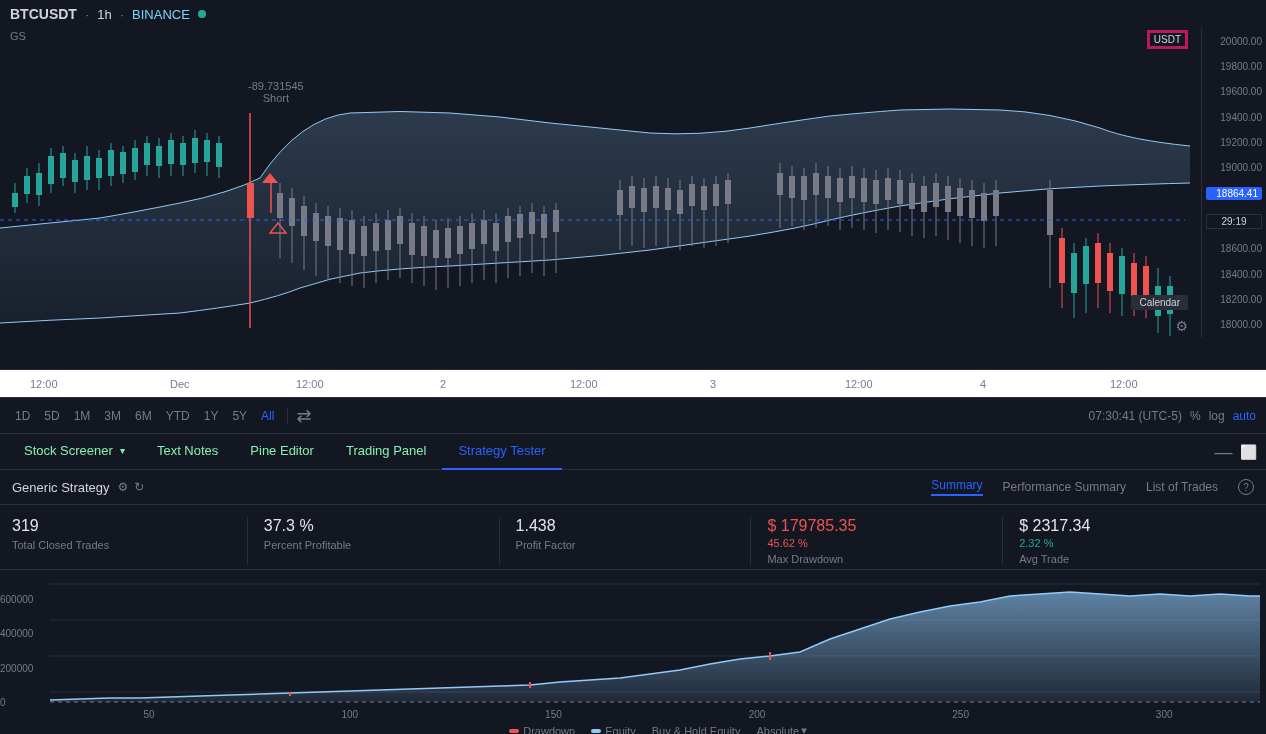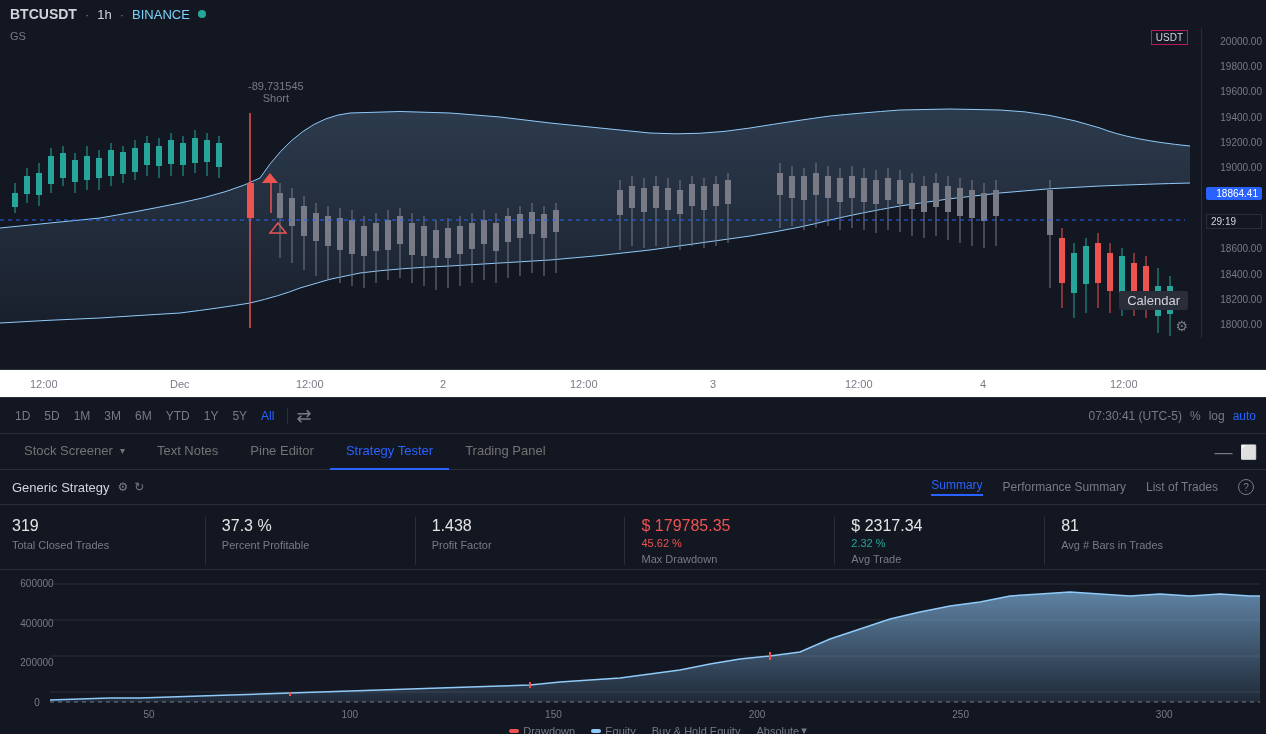--- a/index.html
+++ b/index.html
@@ -13,39 +13,39 @@
     #chart-header .timeframe { color: #d1d4dc; }
     #chart-header .exchange { color: #7dd3fc; }
     #chart-header .dot { width: 8px; height: 8px; background: #26a69a; border-radius: 50%; }
 
     #chart-canvas-area { position: relative; width: 100%; height: 330px; overflow: hidden; }
 
     
     #price-axis { position: absolute; right: 0; top: 0; width: 80px; height: 100%; background: #131722; border-left: 1px solid #2a2e39; display: flex; flex-direction: column; justify-content: space-between; padding: 4px 4px; }
     .price-label { font-size: 10px; color: #787b86; text-align: right; }
     .price-current { background: #2962ff; color: white; font-size: 10px; padding: 1px 4px; text-align: right; border-radius: 2px; }
-    .price-current-2 { background: #131722; border: 1px solid #2a2e39; color: #d1d4dc; font-size: 10px; padding: 1px 4px; text-align: left; }
+    .price-current-2 { background: #131722; border: 1px solid #2a2e39; color: #d1d4dc; font-size: 10px; padding: 1px 4px; text-align: center; }
 
     #calendar-btn { position: absolute; right: 82px; bottom: 40px; background: #2a2e39; color: #d1d4dc; padding: 3px 8px; font-size: 11px; border-radius: 2px; }
 
     
     #time-axis { height: 25px; background: #131722; border-bottom: 1px solid #2a2e39; display: flex; align-items: center; padding: 0 10px; position: relative; }
     .time-label { position: absolute; font-size: 11px; color: #787b86; }
 
     
     #toolbar { height: 36px; background: #131722; border-bottom: 1px solid #2a2e39; display: flex; align-items: center; justify-content: space-between; padding: 0 10px; }
     .timeframe-btns { display: flex; gap: 4px; align-items: center; }
     .tf-btn { color: #787b86; padding: 2px 5px; cursor: pointer; font-size: 12px; border-radius: 2px; }
     .tf-btn.active { color: #2962ff; }
     .toolbar-right { display: flex; align-items: center; gap: 8px; color: #787b86; font-size: 12px; }
     .toolbar-time { color: #787b86; }
 
     
     #tabs { height: 36px; background: #131722; border-bottom: 1px solid #2a2e39; display: flex; align-items: center; padding: 0 8px; gap: 0; position: relative; }
-    .tab { padding: 0 16px; height: 36px; display: flex; align-items: center; cursor: pointer; color: #737373; font-size: 13px; border-bottom: 2px solid transparent; white-space: nowrap; }
+    .tab { padding: 0 16px; height: 36px; display: flex; align-items: center; cursor: pointer; color: #86efac; font-size: 13px; border-bottom: 2px solid transparent; white-space: nowrap; }
     .tab.active { color: #2962ff; border-bottom-color: #2962ff; }
     .tab-dropdown { display: flex; align-items: center; gap: 4px; }
     .tab-controls { margin-left: auto; display: flex; gap: 8px; align-items: center; color: #787b86; }
     .tab-control-btn { cursor: pointer; font-size: 16px; color: #787b86; }
 
     
     #bottom-panel { background: #131722; flex: 1; }
 
     
     #strategy-header { display: flex; align-items: center; padding: 8px 12px; border-bottom: 1px solid #2a2e39; gap: 8px; }
@@ -63,21 +63,21 @@
     .stat-item:last-child { border-right: none; }
     .stat-value { font-size: 16px; font-weight: 500; color: #e5e5e5; }
     .stat-value.positive { color: #26a69a; }
     .stat-value.negative { color: #ef5350; }
     .stat-subvalue { font-size: 11px; color: #26a69a; }
     .stat-subvalue.negative { color: #ef5350; }
     .stat-label { font-size: 11px; color: #787b86; margin-top: 2px; }
 
     
     #equity-chart { height: 160px; position: relative; padding: 8px 12px; }
-    .y-label { font-size: 10px; color: #787b86; width: 74px; text-align: center; }
+    .y-label { font-size: 10px; color: #787b86; width: 74px; text-align: left; margin-top: 16px; }
 
     #equity-svg { width: 100%; height: 130px; }
     
     
     #chart-legend { display: flex; align-items: center; justify-content: center; gap: 16px; padding: 4px 0; font-size: 11px; color: #787b86; }
     .legend-item { display: flex; align-items: center; gap: 4px; }
     .legend-dot { width: 10px; height: 4px; border-radius: 2px; }
     .legend-dot.drawdown { background: #ef5350; }
     .legend-dot.equity { background: #90caf9; }
     .legend-btn { color: #787b86; font-size: 11px; cursor: pointer; display: flex; align-items: center; gap: 2px; }
@@ -390,23 +390,23 @@
       <span class="price-label">19200.00</span>
       <span class="price-label">19000.00</span>
       <span class="price-current">18864.41</span>
       <span class="price-current-2">29:19</span>
       <span class="price-label">18600.00</span>
       <span class="price-label">18400.00</span>
       <span class="price-label">18200.00</span>
       <span class="price-label">18000.00</span>
     </div>
 
-    <div style="position:absolute; right:78px; top:2px; font-size:10px; color:#d1d4dc; background:#131722; border:1px solid #be185d; padding:1px 4px;">USDT</div>
-
-    <div id="calendar-btn" style="position:absolute; right:78px; bottom:28px; background:#2a2e39; color:#d1d4dc; padding:2px 8px; font-size:13px; border-radius:2px; cursor:pointer;">Calendar</div>
+    <div style="position:absolute; right:78px; top:2px; font-size:10px; color:#d1d4dc; background:#131722; border:3px solid #be185d; padding:1px 4px;">USDT</div>
+
+    <div id="calendar-btn" style="position:absolute; right:78px; bottom:28px; background:#2a2e39; color:#d1d4dc; padding:2px 8px; font-size:10px; border-radius:2px; cursor:pointer;">Calendar</div>
 
     <div style="position:absolute; right:78px; bottom:4px; color:#787b86; font-size:14px; cursor:pointer;">⚙</div>
   </div>
 </div>
 
 <div id="time-axis" style="height:28px; background:#ffffff; border-bottom:1px solid #2a2e39; position:relative; overflow:hidden;">
   <span class="time-label" style="left:30px;">12:00</span>
   <span class="time-label" style="left:170px;">Dec</span>
   <span class="time-label" style="left:296px;">12:00</span>
   <span class="time-label" style="left:440px;">2</span>
@@ -443,25 +443,25 @@
   <div class="tab tab-dropdown">
     <span>Stock Screener</span>
     <span style="font-size:10px; margin-left:3px;">▾</span>
   </div>
   <div class="tab">
     <span>Text Notes</span>
   </div>
   <div class="tab">
     <span>Pine Editor</span>
   </div>
+  <div class="tab">
+    <span>Trading Panel</span>
+  </div>
   <div class="tab active">
     <span>Strategy Tester</span>
-  </div>
-  <div class="tab">
-    <span>Trading Panel</span>
   </div>
   <div class="tab-controls">
     <span class="tab-control-btn" style="font-size:18px; line-height:1;">—</span>
     <span class="tab-control-btn" style="font-size:14px;">⬜</span>
   </div>
 </div>
 
 <div id="bottom-panel">
 
   <div id="strategy-header">
@@ -501,24 +501,20 @@
       <span class="stat-subvalue negative">45.62 %</span>
       <span class="stat-label">Max Drawdown</span>
     </div>
 
     <div class="stat-item">
       <span class="stat-value">$ 2317.34</span>
       <span class="stat-subvalue">2.32 %</span>
       <span class="stat-label">Avg Trade</span>
     </div>
 
-    <div class="stat-item">
-      <span class="stat-value">81</span>
-      <span class="stat-label">Avg # Bars in Trades</span>
-    </div>
   </div>
 
   <div id="equity-chart" style="position:relative; height:175px; padding:4px 0 0 50px;">
     
     
     <div style="position:absolute; left:0; top:8px; height:130px; display:flex; flex-direction:column; justify-content:space-between; width:48px;">
       <span class="y-label">600000</span>
       <span class="y-label">400000</span>
       <span class="y-label">200000</span>
       <span class="y-label">0</span>

